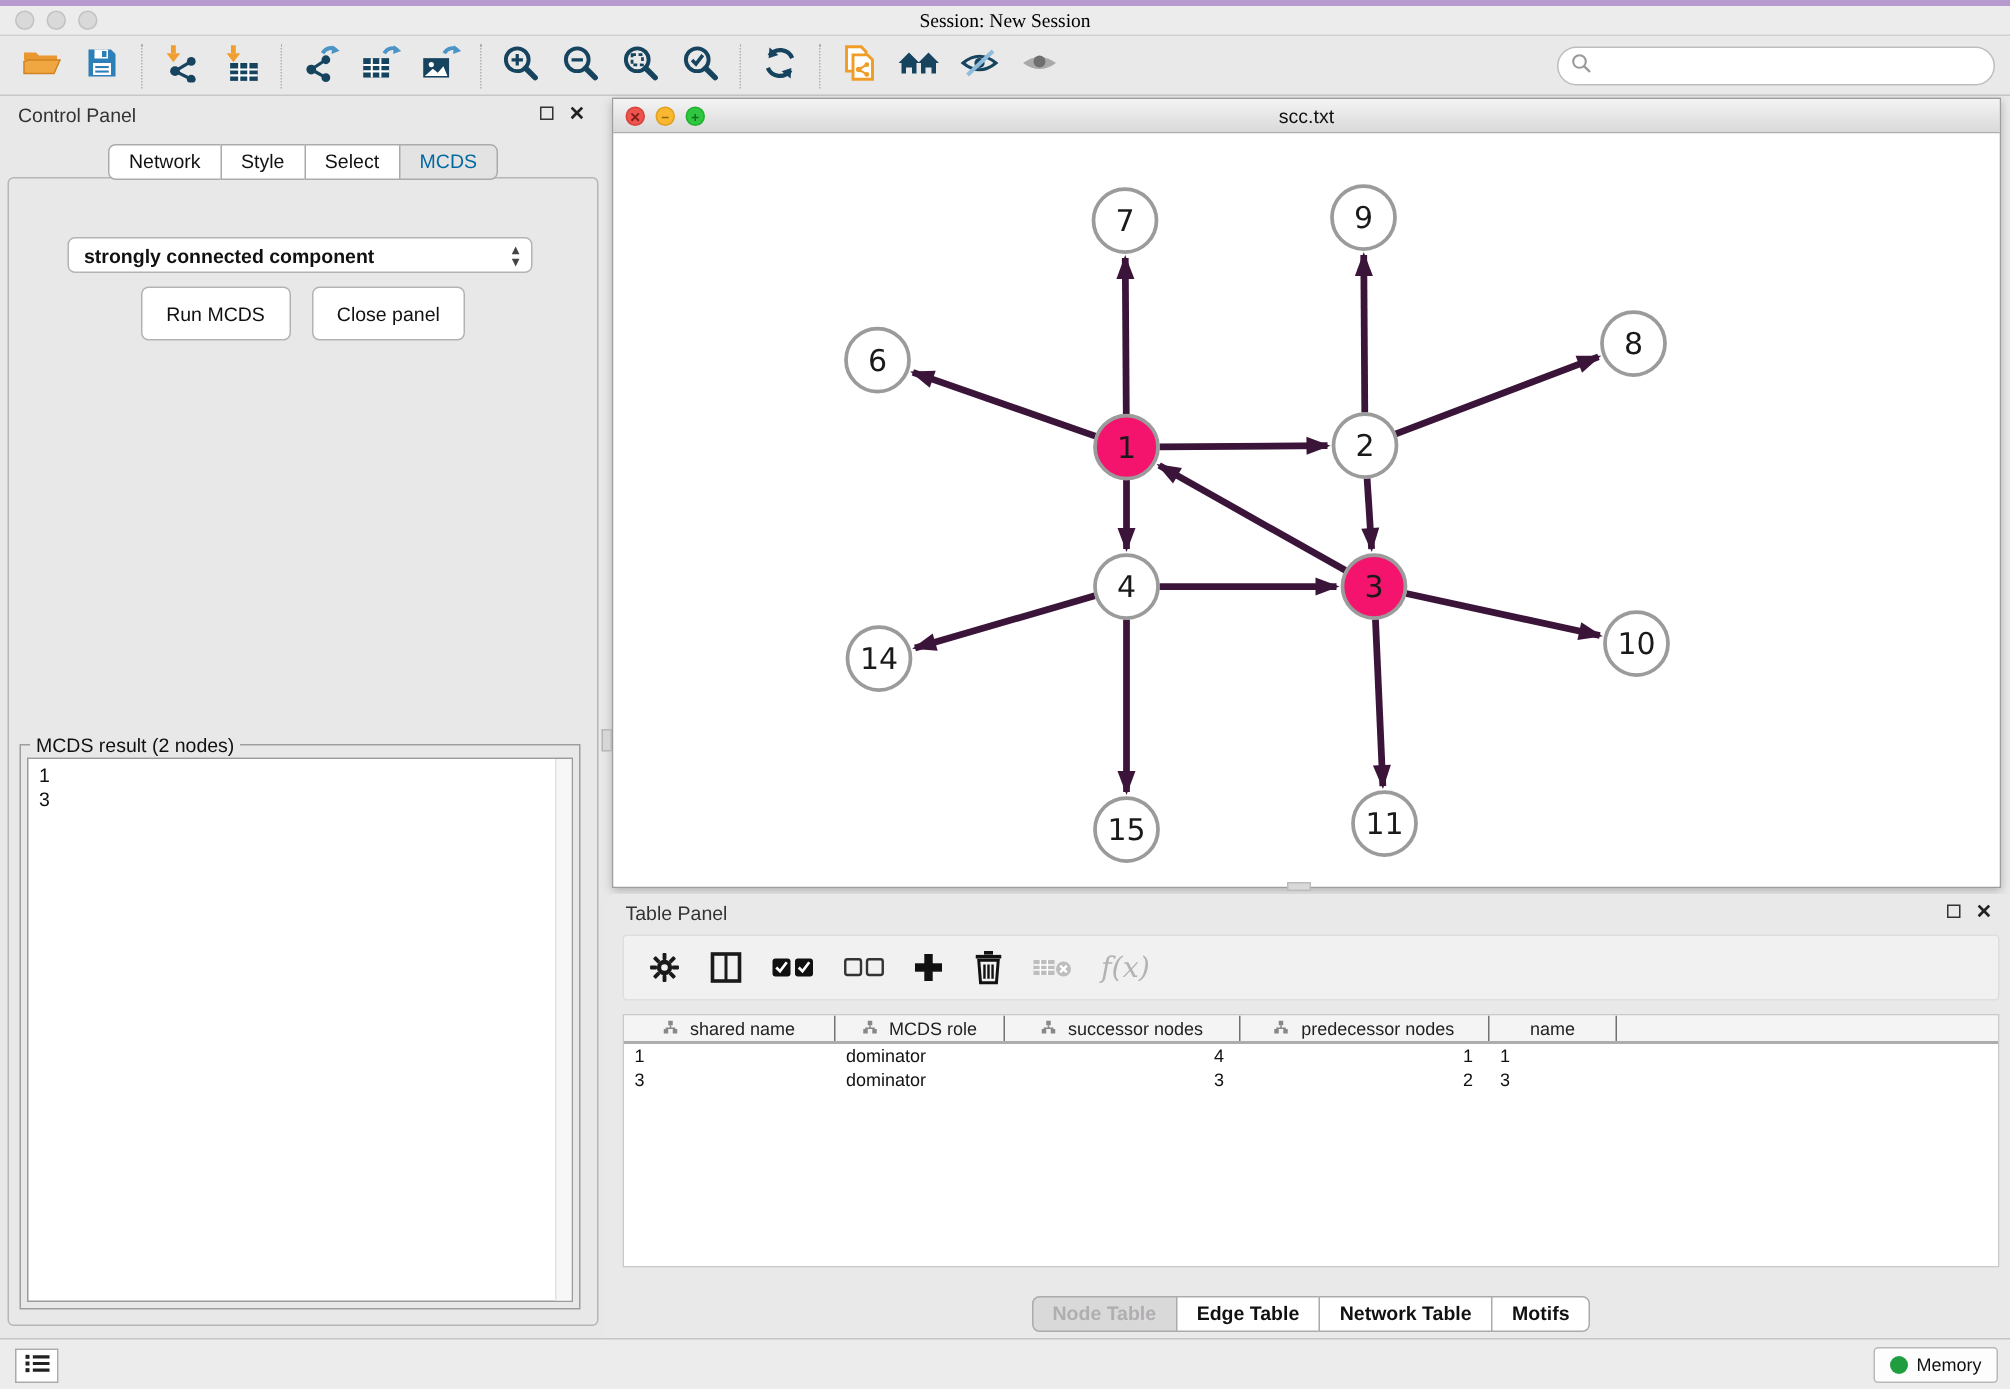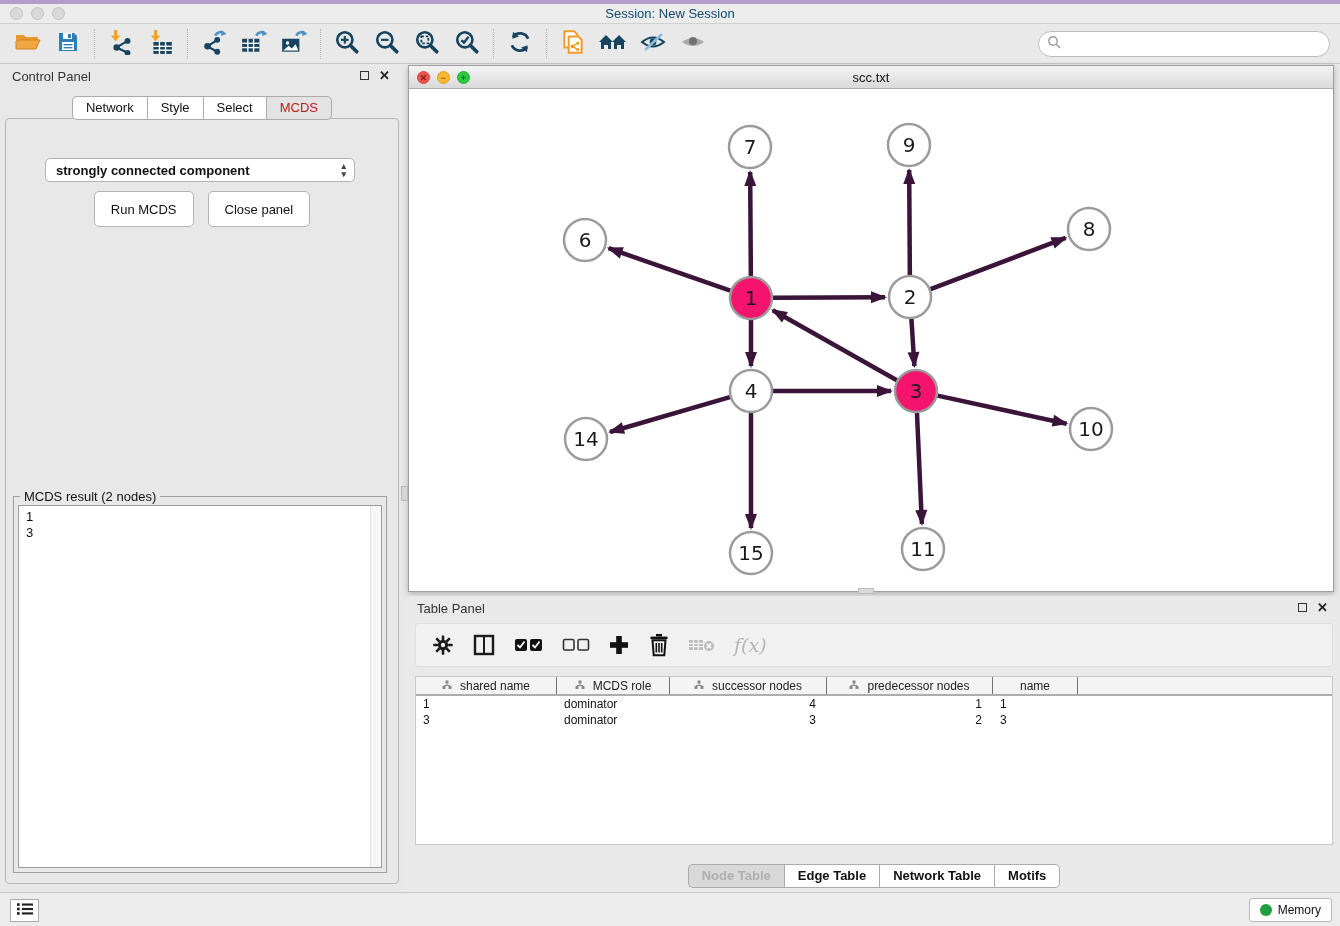--- a/index.html
+++ b/index.html
@@ -5,21 +5,21 @@
   * { margin:0; padding:0; box-sizing:border-box; }
   html,body { width:1340px; height:926px; overflow:hidden; }
   body { font-family:"Liberation Sans", sans-serif; background:#e9e9e9; position:relative; }
   .app { position:absolute; inset:0; width:1340px; height:926px; background:#e9e9e9; }
 
   
   .mac-titlebar { position:absolute; left:0; top:0; width:1340px; height:24px; background:#ececec; border-bottom:1px solid #d0d0d0; }
   .purple-strip { position:absolute; left:0; top:0; width:1340px; height:4px; background:#b79ace; }
   .mac-dots { position:absolute; left:10px; top:7px; display:flex; gap:8px; }
   .mac-dot { width:13px; height:13px; border-radius:50%; background:#d9d9d9; border:1px solid #c2c2c2; }
-  .mac-title { position:absolute; left:0; right:0; top:6px; text-align:center; font-size:13px; color:#0c4a6e; }
+  .mac-title { position:absolute; left:0; right:0; top:6px; text-align:center; font-size:13px; color:#000000;font-family:Liberation Serif, serif; }
 
   
   .toolbar { position:absolute; left:0; top:24px; width:1340px; height:40px; background:#e9e9e9; border-bottom:1px solid #c8c8c8; display:flex; align-items:center; padding-left:8px; }
   .tb-btn { width:40px; height:34px; display:flex; align-items:center; justify-content:center; background:transparent; border:none; cursor:default; }
   .tb-sep { width:1px; height:30px; margin:0 6px; border-left:1px dotted #b2b2b2; }
   .search-wrap { position:absolute; right:10px; top:7px; width:292px; height:26px; background:#fff; border:1px solid #bdbdbd; border-radius:13px; display:flex; align-items:center; padding-left:8px; }
   .search-wrap input { border:none; outline:none; flex:1; font-size:13px; background:transparent; margin-left:4px; }
 
   
   .panel-header { height:24px; position:relative; }
@@ -27,21 +27,21 @@
   .panel-ctl { position:absolute; top:6px; display:flex; gap:10px; align-items:center; }
   .float-box { width:9px; height:9px; border:1.5px solid #333; display:inline-block; }
   .close-x { font-size:13px; font-weight:bold; color:#222; line-height:11px; }
 
   
   .control-panel { position:absolute; left:0; top:64px; width:404px; height:828px; background:#e8e8e8; }
   .cp-tabs { position:absolute; left:0; right:0; top:32px; display:flex; justify-content:center; z-index:2; }
   .tab { font-size:13px; padding:3px 13px 4px; background:#fff; border:1px solid #ababab; border-right:none; color:#111; }
   .tab:first-child { border-top-left-radius:5px; border-bottom-left-radius:5px;}
   .tab:last-child { border-right:1px solid #ababab; border-top-right-radius:5px; border-bottom-right-radius:5px; }
-  .tab.disabled-active { background:#e3e3e3; color:#b91c1c; }
+  .tab.disabled-active { background:#e3e3e3; color:#0369a1; }
   .cp-body { position:absolute; left:5px; right:5px; top:54px; bottom:8px; border:1px solid #b6b6b6; border-radius:4px; background:#e8e8e8; }
   .opt-label { position:absolute; left:0; right:0; top:18px; text-align:center; font-size:13px; color:#111; }
   .opt-select { position:absolute; left:39px; top:39px; width:310px; height:24px; background:#fff; border:1px solid #b3b3b3; border-radius:5px; font-size:13px; color:#111; display:flex; align-items:center; padding-left:10px;font-weight:bold; }
   .stepper { position:absolute; right:8px; top:3px; display:flex; flex-direction:column; line-height:8px; color:#444; font-size:9px; }
   .btn-row { position:absolute; left:0; right:0; top:72px; display:flex; justify-content:center; gap:14px; }
   .push-btn { background:#fff; border:1px solid #b3b3b3; border-radius:5px; font-size:13px; color:#111; padding:3px 16px; height:36px; font-family:"Liberation Sans",sans-serif; }
   .mcds-fieldset { position:absolute; left:7px; width:374px; top:377px; height:377px; border:1px solid #9e9e9e; background:#e8e8e8; }
   .mcds-legend { position:absolute; left:6px; top:-8px; background:#e8e8e8; padding:0 4px; font-size:13px; color:#111; }
   .mcds-resultbox { position:absolute; left:4px; right:4px; top:8px; bottom:4px; background:#fff; border:1px solid #9b9b9b; }
   .mcds-resultbox pre { font-family:"Liberation Sans",sans-serif; font-size:13px; color:#111; padding:3px 0 0 7px; line-height:16px; }

